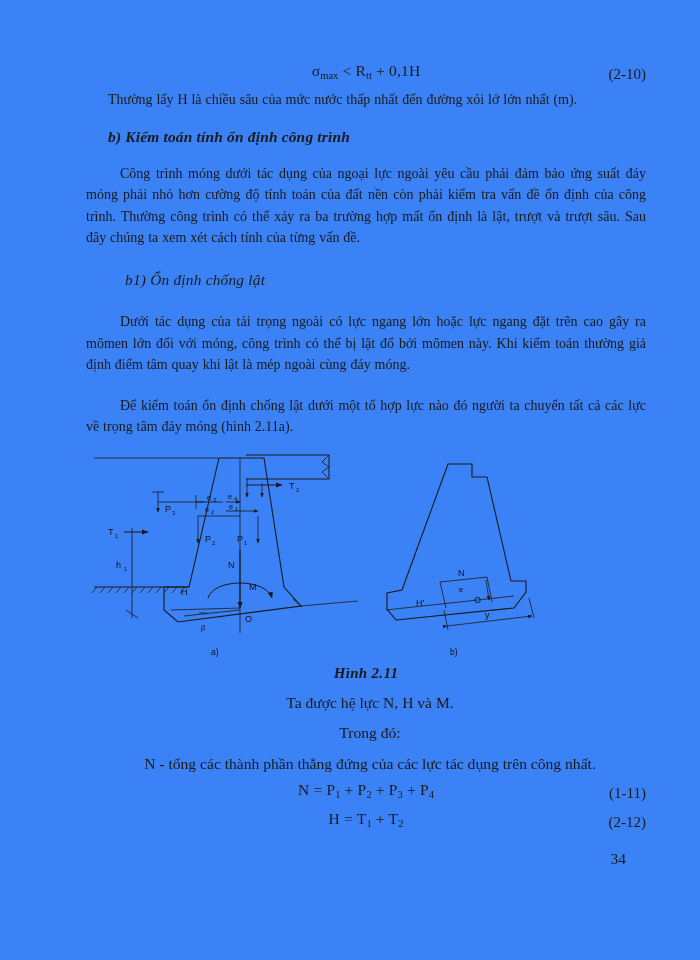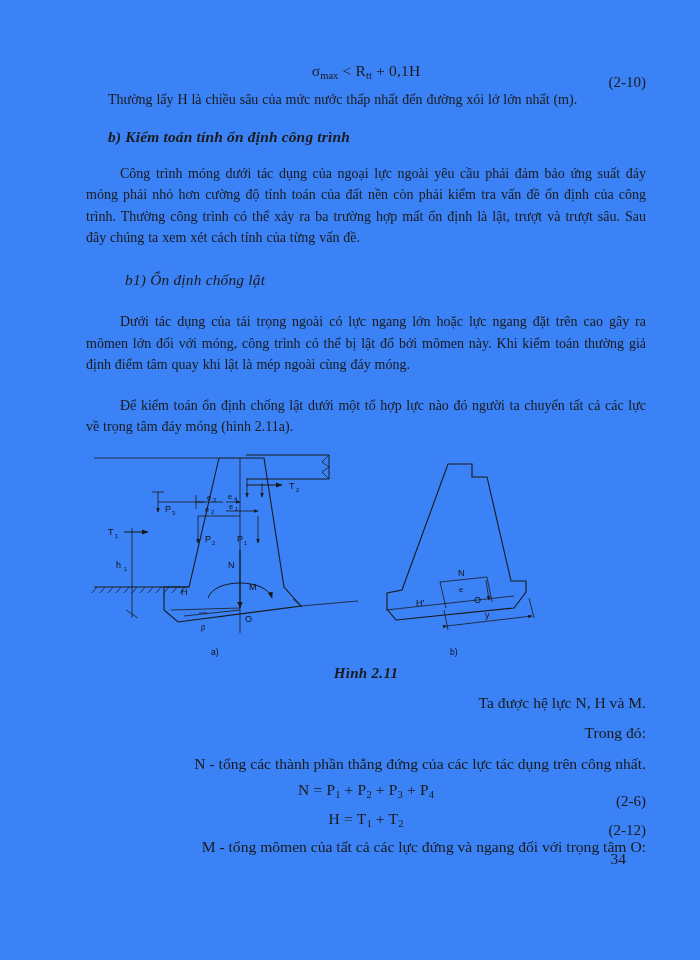--- a/index.html
+++ b/index.html
@@ -36,37 +36,37 @@
     padding: 0;
   }
   .eq-center {
     text-align: center;
     font-size: 15.5px;
     letter-spacing: .2px;
   }
   .eq-num {
     position: absolute;
     right: 0;
-    top: 12px;
+    top: 4px;
     font-size: 15px;
   }
   p.para {
     margin: 8px 0 3px 0;
     font-size: 14px;
     line-height: 1.52;
     text-align: justify;
     text-indent: 34px;
     word-spacing: .4px;
   }
   p.para.noindent { text-indent: 0; }
   p.line {
     margin: 0;
     font-size: 15.6px;
     line-height: 1.52;
-    text-align: right;
+    text-align: center;
   }
   h3.head-b {
     margin: 0;
     font-size: 15.4px;
     font-style: italic;
     font-weight: bold;
     text-indent: 22px;
     letter-spacing: .2px;
   }
   h4.head-b1 {
@@ -310,38 +310,37 @@
     <p class="line" style="text-indent:8px;">Trong đó:</p>
     <div style="height:7px;"></div>
     <p class="line" style="text-indent:8px;">N - tổng các thành phần thẳng đứng của các lực tác dụng trên công nhất.</p>
 
     <div style="height:5px;"></div>
 
     <div class="eq-row">
       <div class="eq-center">
         N = P<sub>1</sub> + P<sub>2</sub> + P<sub>3</sub> + P<sub>4</sub>
       </div>
-      <div class="eq-num">(2-6)</div>
+      <div class="eq-num">(1-11)</div>
     </div>
 
     <div style="height:6px;"></div>
 
 
     <div style="height:4px;"></div>
 
     <div class="eq-row">
       <div class="eq-center">
         H = T<sub>1</sub> + T<sub>2</sub>
       </div>
       <div class="eq-num">(2-12)</div>
     </div>
 
     <div style="height:6px;"></div>
 
-    <p class="line" style="text-indent:8px;">M - tổng mômen của tất cả các lực đứng và ngang đối với trọng tâm O:</p>
 
     <div style="height:4px;"></div>
 
 
   </div>
 
   <div class="page-num">34</div>
 </div>
 
 </body></html>

